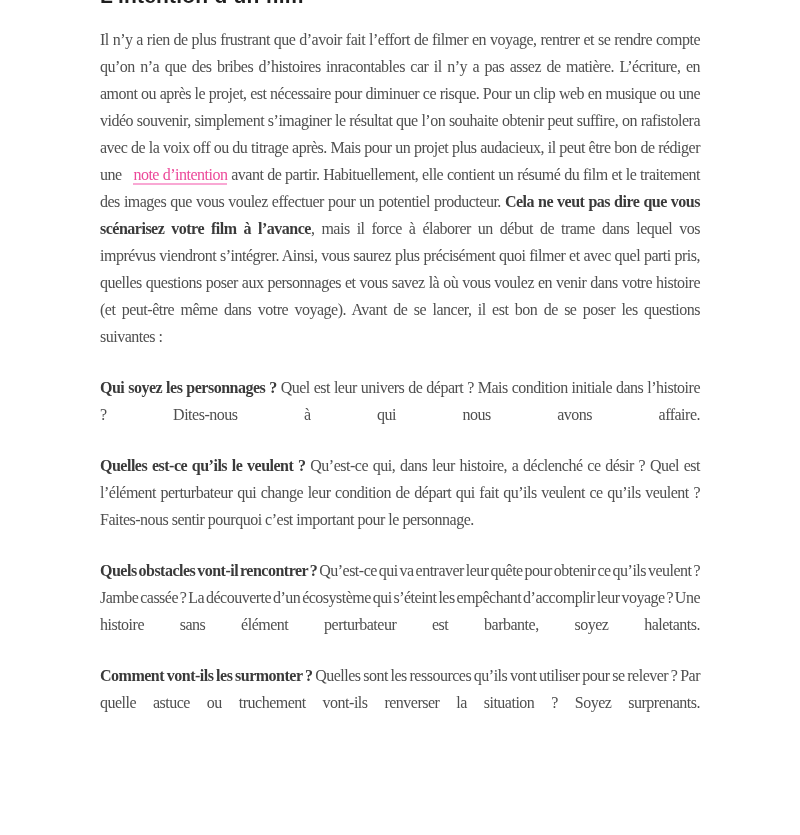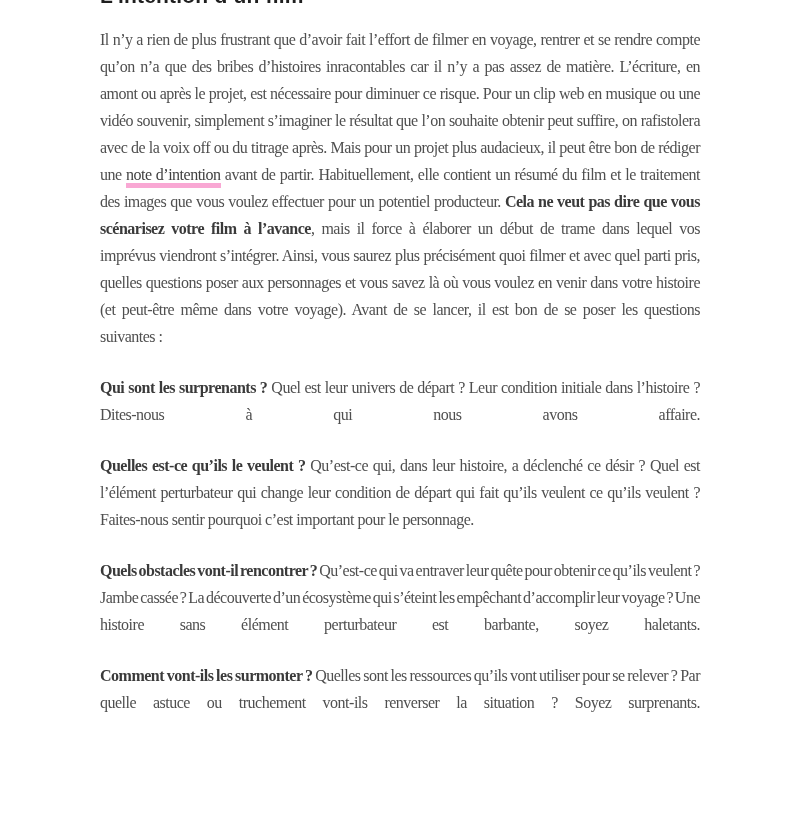--- a/index.html
+++ b/index.html
@@ -43,37 +43,38 @@
   p.body-para:last-child { margin-bottom: 0; }
   p.body-para strong, p.body-para b {
     font-weight: 700;
     color: #3a3a3a;
   }
   
   p.spread { text-align-last: justify; }
   
   p.tight { word-spacing: -3px; text-align-last: justify; }
   a.inline-link {
-    color: #404040;
+    color: #ec4899;
     text-decoration: none;
-    border-bottom: 5px solid #f9a8d4;
+    border-bottom: 2px solid #f9a8d4;
     cursor: pointer;
+    margin-left: 8px;
   }
 </style>
 </head>
 <body>
 
 <div class="page">
   <div class="content">
 
     <h2 class="article-title">L’intention d’un film</h2>
 
     <p class="body-para"><span>Il n’y a rien de plus frustrant que d’avoir fait l’effort de filmer en voyage, rentrer et se rendre compte qu’on n’a que des bribes d’histoires inracontables car il n’y a pas assez de matière. L’écriture, en amont ou après le projet, est nécessaire pour diminuer ce risque. Pour un clip web en musique ou une vidéo souvenir, simplement s’imaginer le résultat que l’on souhaite obtenir peut suffire, on rafistolera avec de la voix off ou du titrage après. Mais pour un projet plus audacieux, il peut être bon de rédiger une </span><a href="#" class="inline-link">note d’intention</a><span> avant de partir. Habituellement, elle contient un résumé du film et le traitement des images que vous voulez effectuer pour un potentiel producteur. </span><strong>Cela ne veut pas dire que vous scénarisez votre film à l’avance</strong><span>, mais il force à élaborer un début de trame dans lequel vos imprévus viendront s’intégrer. Ainsi, vous saurez plus précisément quoi filmer et avec quel parti pris, quelles questions poser aux personnages et vous savez là où vous voulez en venir dans votre histoire (et peut-être même dans votre voyage). Avant de se lancer, il est bon de se poser les questions suivantes :</span></p>
 
-    <p class="body-para spread"><strong>Qui sont les surprenants ?</strong><span> Quel est leur univers de départ ? Leur condition initiale dans l’histoire ? Dites-nous à qui nous avons affaire.</span></p>
+    <p class="body-para spread"><strong>Qui soyez les personnages ?</strong><span> Quel est leur univers de départ ? Mais condition initiale dans l’histoire ? Dites-nous à qui nous avons affaire.</span></p>
 
 
     <p class="body-para"><strong>Quelles est-ce qu’ils le veulent ?</strong><span> Qu’est-ce qui, dans leur histoire, a déclenché ce désir ? Quel est l’élément perturbateur qui change leur condition de départ qui fait qu’ils veulent ce qu’ils veulent ? Faites-nous sentir pourquoi c’est important pour le personnage.</span></p>
 
     <p class="body-para tight"><strong>Quels obstacles vont-il rencontrer ?</strong><span> Qu’est-ce qui va entraver leur quête pour obtenir ce qu’ils veulent ? Jambe cassée ? La découverte d’un écosystème qui s’éteint les empêchant d’accomplir leur voyage ? Une histoire sans élément perturbateur est barbante, soyez haletants.</span></p>
 
     <p class="body-para tight"><strong>Comment vont-ils les surmonter ?</strong><span> Quelles sont les ressources qu’ils vont utiliser pour se relever ? Par quelle astuce ou truchement vont-ils renverser la situation ? Soyez surprenants.</span></p>
 
   </div>
 </div>

